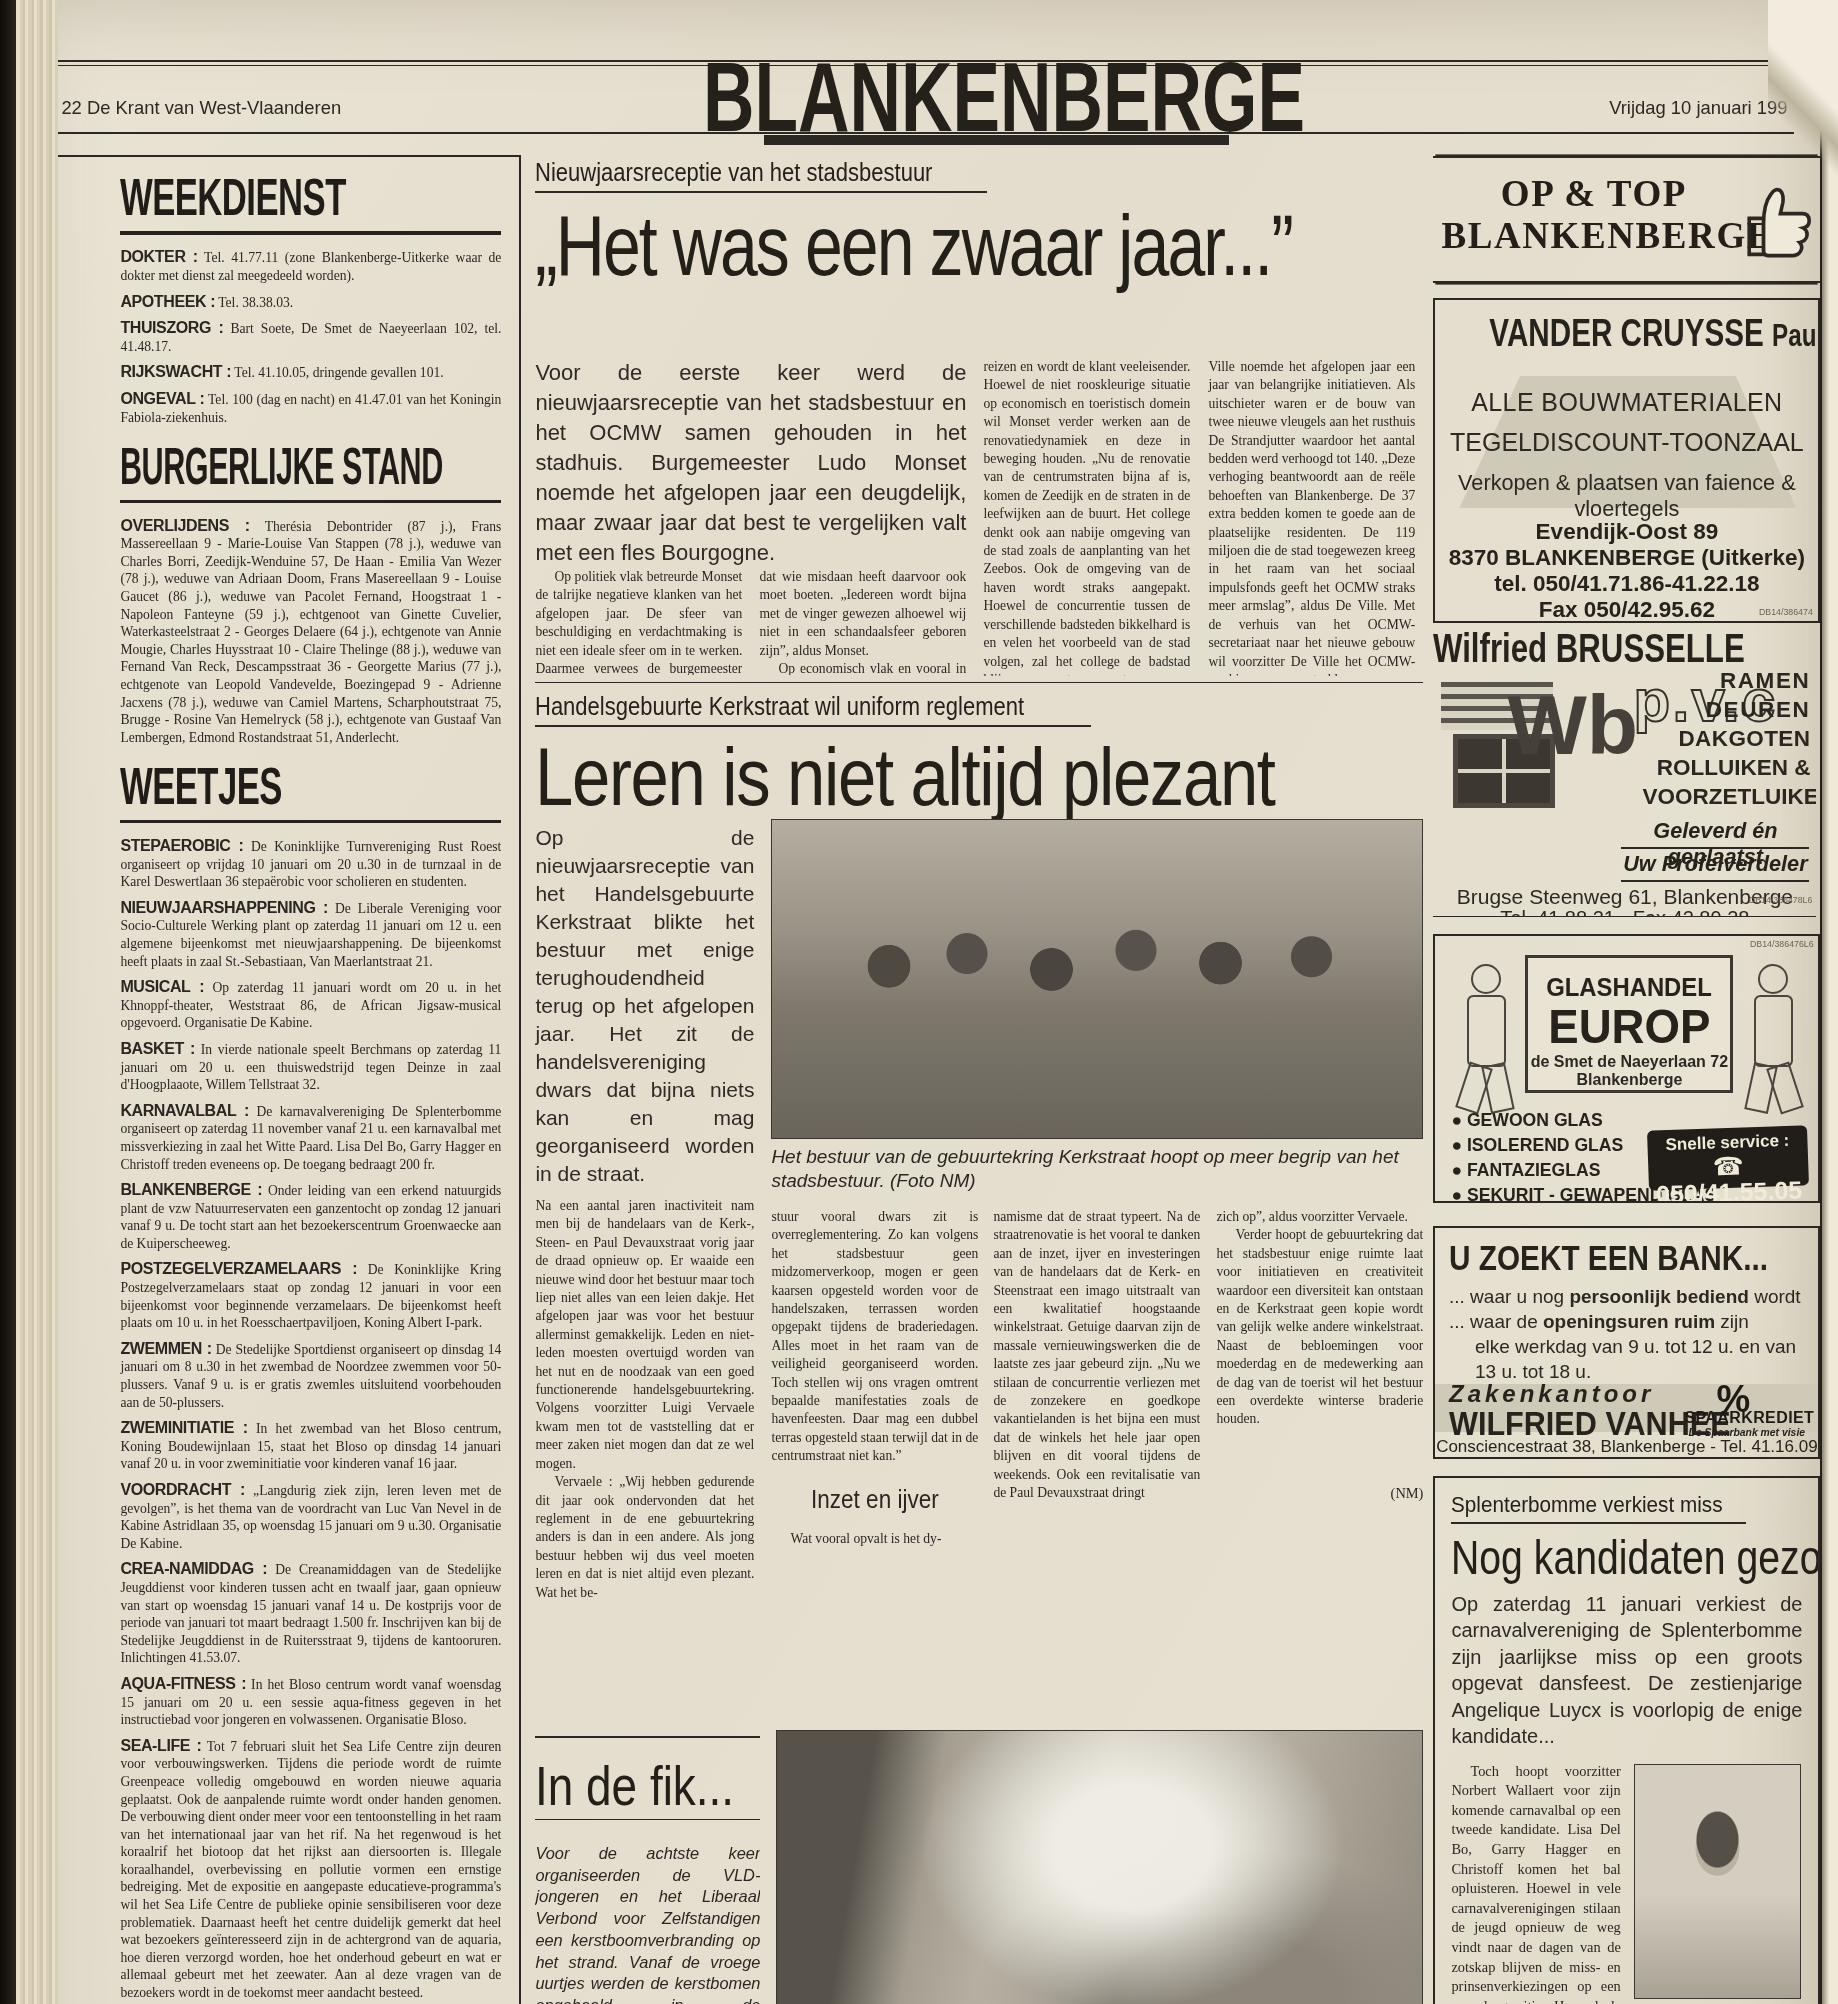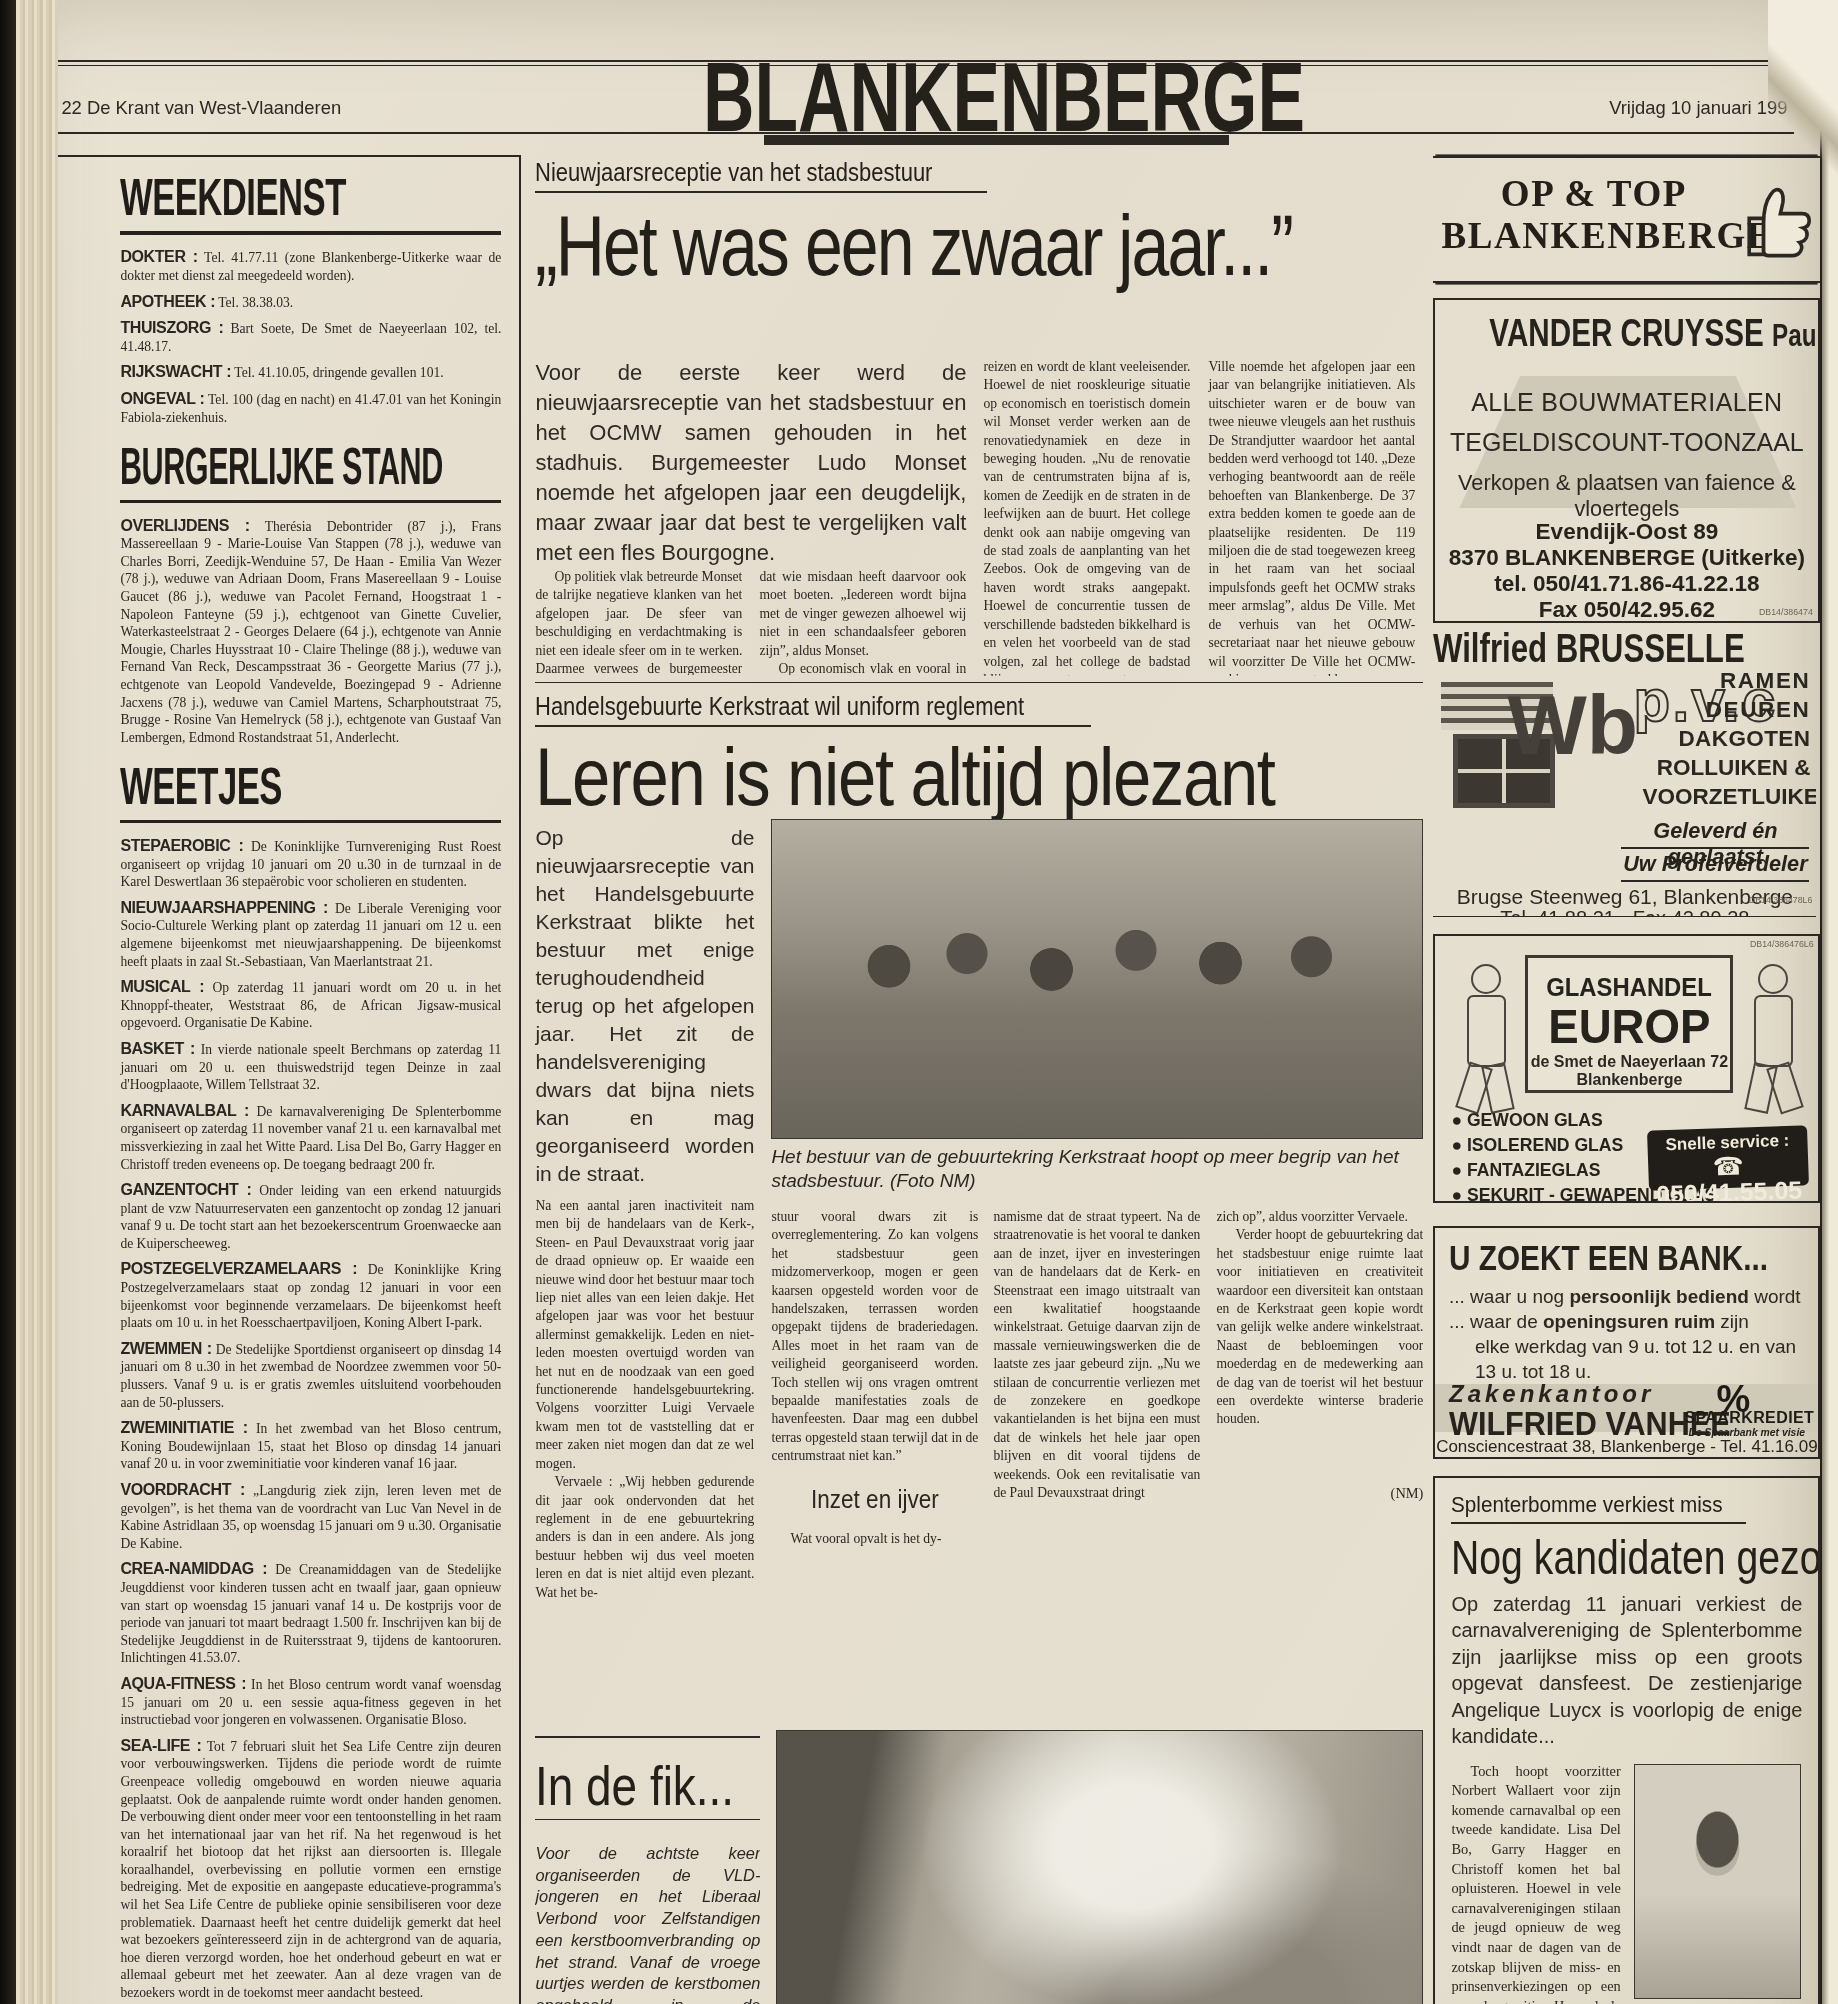--- a/index.html
+++ b/index.html
@@ -79,21 +79,21 @@
         <div class="secrule"></div>
         <p class="entry"><b>OVERLIJDENS :</b> <span>Therésia Debontrider (87 j.), Frans Massereellaan 9 - Marie-Louise Van Stappen (78 j.), weduwe van Charles Borri, Zeedijk-Wenduine 57, De Haan - Emilia Van Wezer (78 j.), weduwe van Adriaan Doom, Frans Masereellaan 9 - Louise Gaucet (86 j.), weduwe van Pacolet Fernand, Hoogstraat 1 - Napoleon Fanteyne (59 j.), echtgenoot van Ginette Cuvelier, Waterkasteelstraat 2 - Georges Delaere (64 j.), echtgenote van Annie Mougie, Charles Huysstraat 10 - Claire Thelinge (88 j.), weduwe van Fernand Van Reck, Descampsstraat 36 - Georgette Marius (77 j.), echtgenote van Leopold Vandevelde, Boezingepad 9 - Adrienne Jacxens (78 j.), weduwe van Camiel Martens, Scharphoutstraat 75, Brugge - Rosine Van Hemelryck (58 j.), echtgenote van Gustaaf Van Lembergen, Edmond Rostandstraat 51, Anderlecht.</span></p>
 
         <div class="sechead" style="margin-top:10.4px;"><span class="cx" style="transform:scaleX(.68);">WEETJES</span></div>
         <div class="secrule"></div>
         <p class="entry"><b>STEPAEROBIC :</b> <span>De Koninklijke Turnvereniging Rust Roest organiseert op vrijdag 10 januari om 20 u.30 in de turnzaal in de Karel Deswertlaan 36 stepaërobic voor scholieren en studenten.</span></p>
         <p class="entry"><b>NIEUWJAARSHAPPENING :</b> <span>De Liberale Vereniging voor Socio-Culturele Werking plant op zaterdag 11 januari om 12 u. een algemene bijeenkomst met nieuwjaarshappening. De bijeenkomst heeft plaats in zaal St.-Sebastiaan, Van Maerlantstraat 21.</span></p>
         <p class="entry"><b>MUSICAL :</b> <span>Op zaterdag 11 januari wordt om 20 u. in het Khnoppf-theater, Weststraat 86, de African Jigsaw-musical opgevoerd. Organisatie De Kabine.</span></p>
         <p class="entry"><b>BASKET :</b> <span>In vierde nationale speelt Berchmans op zaterdag 11 januari om 20 u. een thuiswedstrijd tegen Deinze in zaal d'Hoogplaaote, Willem Tellstraat 32.</span></p>
         <p class="entry"><b>KARNAVALBAL :</b> <span>De karnavalvereniging De Splenterbomme organiseert op zaterdag 11 november vanaf 21 u. een karnavalbal met missverkiezing in zaal het Witte Paard. Lisa Del Bo, Garry Hagger en Christoff treden eveneens op. De toegang bedraagt 200 fr.</span></p>
-        <p class="entry"><b>GANZENTOCHT :</b> <span>Onder leiding van een erkend natuurgids plant de vzw Natuurreservaten een ganzentocht op zondag 12 januari vanaf 9 u. De tocht start aan het bezoekerscentrum Groenwaecke aan de Kuiperscheeweg.</span></p>
+        <p class="entry"><b>BLANKENBERGE :</b> <span>Onder leiding van een erkend natuurgids plant de vzw Natuurreservaten een ganzentocht op zondag 12 januari vanaf 9 u. De tocht start aan het bezoekerscentrum Groenwaecke aan de Kuiperscheeweg.</span></p>
         <p class="entry"><b>POSTZEGELVERZAMELAARS :</b> <span>De Koninklijke Kring Postzegelverzamelaars staat op zondag 12 januari in voor een bijeenkomst voor beginnende verzamelaars. De bijeenkomst heeft plaats om 10 u. in het Roesschaertpaviljoen, Koning Albert I-park.</span></p>
         <p class="entry"><b>ZWEMMEN :</b> <span>De Stedelijke Sportdienst organiseert op dinsdag 14 januari om 8 u.30 in het zwembad de Noordzee zwemmen voor 50-plussers. Vanaf 9 u. is er gratis zwemles uitsluitend voorbehouden aan de 50-plussers.</span></p>
         <p class="entry"><b>ZWEMINITIATIE :</b> <span>In het zwembad van het Bloso centrum, Koning Boudewijnlaan 15, staat het Bloso op dinsdag 14 januari vanaf 20 u. in voor zweminitiatie voor kinderen vanaf 16 jaar.</span></p>
         <p class="entry"><b>VOORDRACHT :</b> <span>„Langdurig ziek zijn, leren leven met de gevolgen”, is het thema van de voordracht van Luc Van Nevel in de Kabine Astridlaan 35, op woensdag 15 januari om 9 u.30. Organisatie De Kabine.</span></p>
         <p class="entry"><b>CREA-NAMIDDAG :</b> <span>De Creanamiddagen van de Stedelijke Jeugddienst voor kinderen tussen acht en twaalf jaar, gaan opnieuw van start op woensdag 15 januari vanaf 14 u. De kostprijs voor de periode van januari tot maart bedraagt 1.500 fr. Inschrijven kan bij de Stedelijke Jeugddienst in de Ruitersstraat 9, tijdens de kantooruren. Inlichtingen 41.53.07.</span></p>
         <p class="entry"><b>AQUA-FITNESS :</b> <span>In het Bloso centrum wordt vanaf woensdag 15 januari om 20 u. een sessie aqua-fitness gegeven in het instructiebad voor jongeren en volwassenen. Organisatie Bloso.</span></p>
         <p class="entry"><b>SEA-LIFE :</b> <span>Tot 7 februari sluit het Sea Life Centre zijn deuren voor verbouwingswerken. Tijdens die periode wordt de ruimte Greenpeace volledig omgebouwd en worden nieuwe aquaria geplaatst. Ook de aanpalende ruimte wordt onder handen genomen. De verbouwing dient onder meer voor een tentoonstelling in het raam van het internationaal jaar van het rif. Na het regenwoud is het koraalrif het biotoop dat het rijkst aan diersoorten is. Illegale koraalhandel, overbevissing en pollutie vormen een ernstige bedreiging. Met de expositie en aangepaste educatieve-programma's wil het Sea Life Centre de publieke opinie sensibiliseren voor deze problematiek. Daarnaast heeft het centre duidelijk gemerkt dat heel wat bezoekers geïnteresseerd zijn in de achtergrond van de aquaria, hoe dieren verzorgd worden, hoe het onderhoud gebeurt en wat er allemaal gebeurt met het zeewater. Aan al deze vragen van de bezoekers wordt in de toekomst meer aandacht besteed.</span></p>
 
       </div>
     </div>

